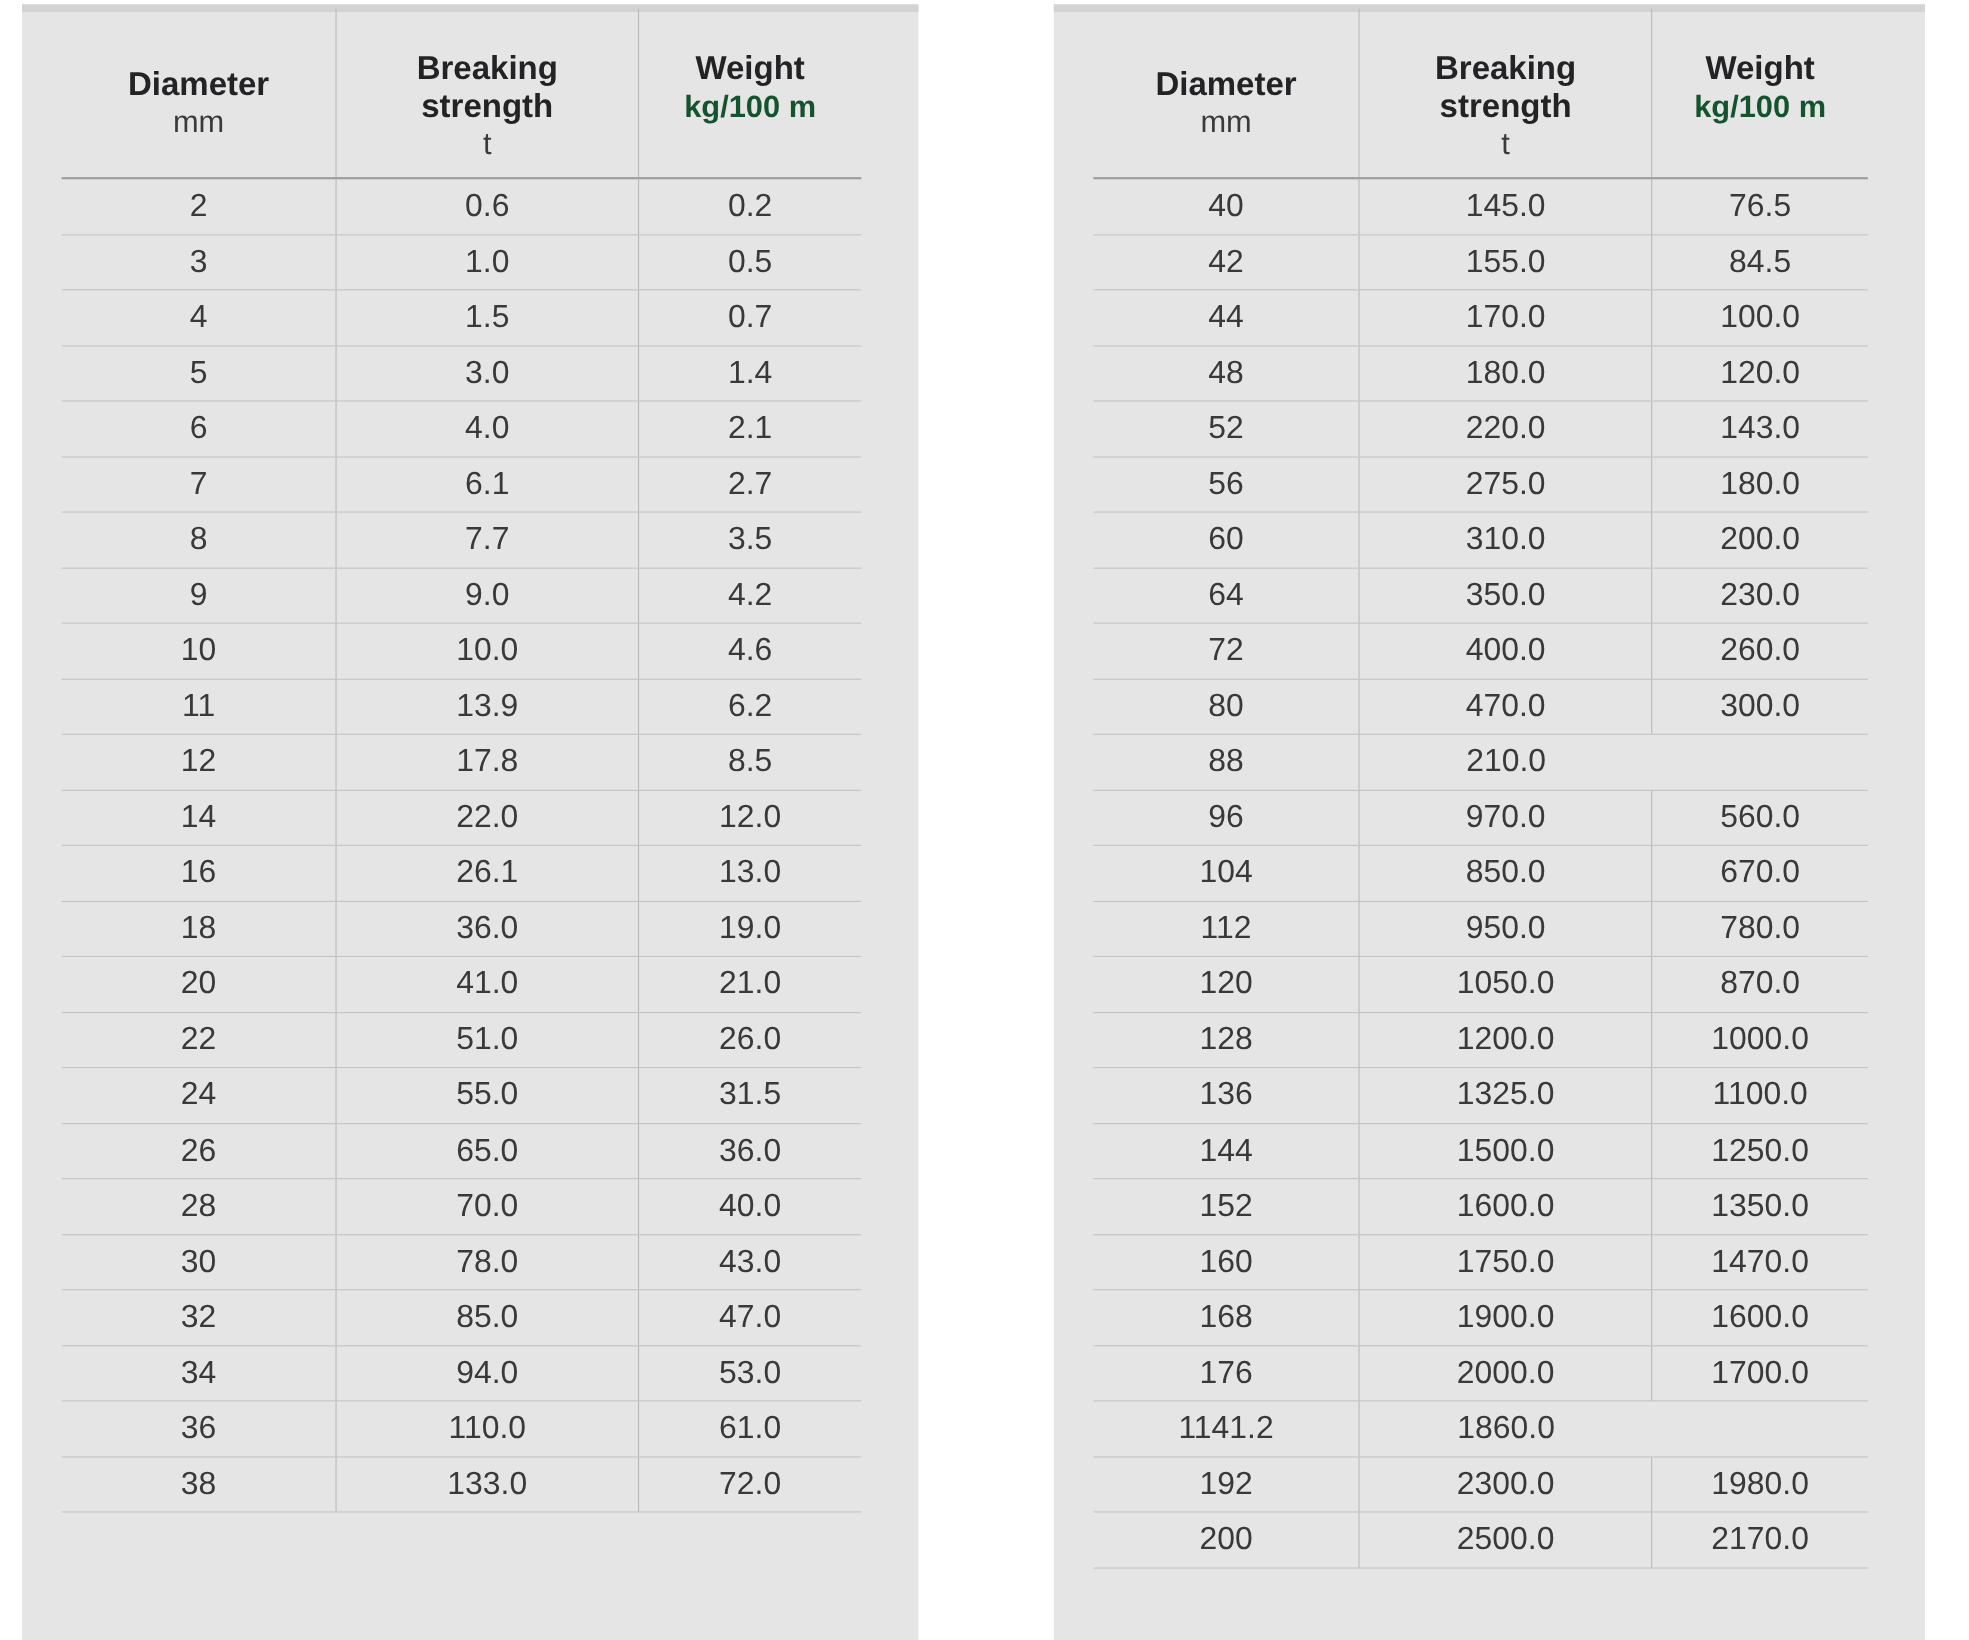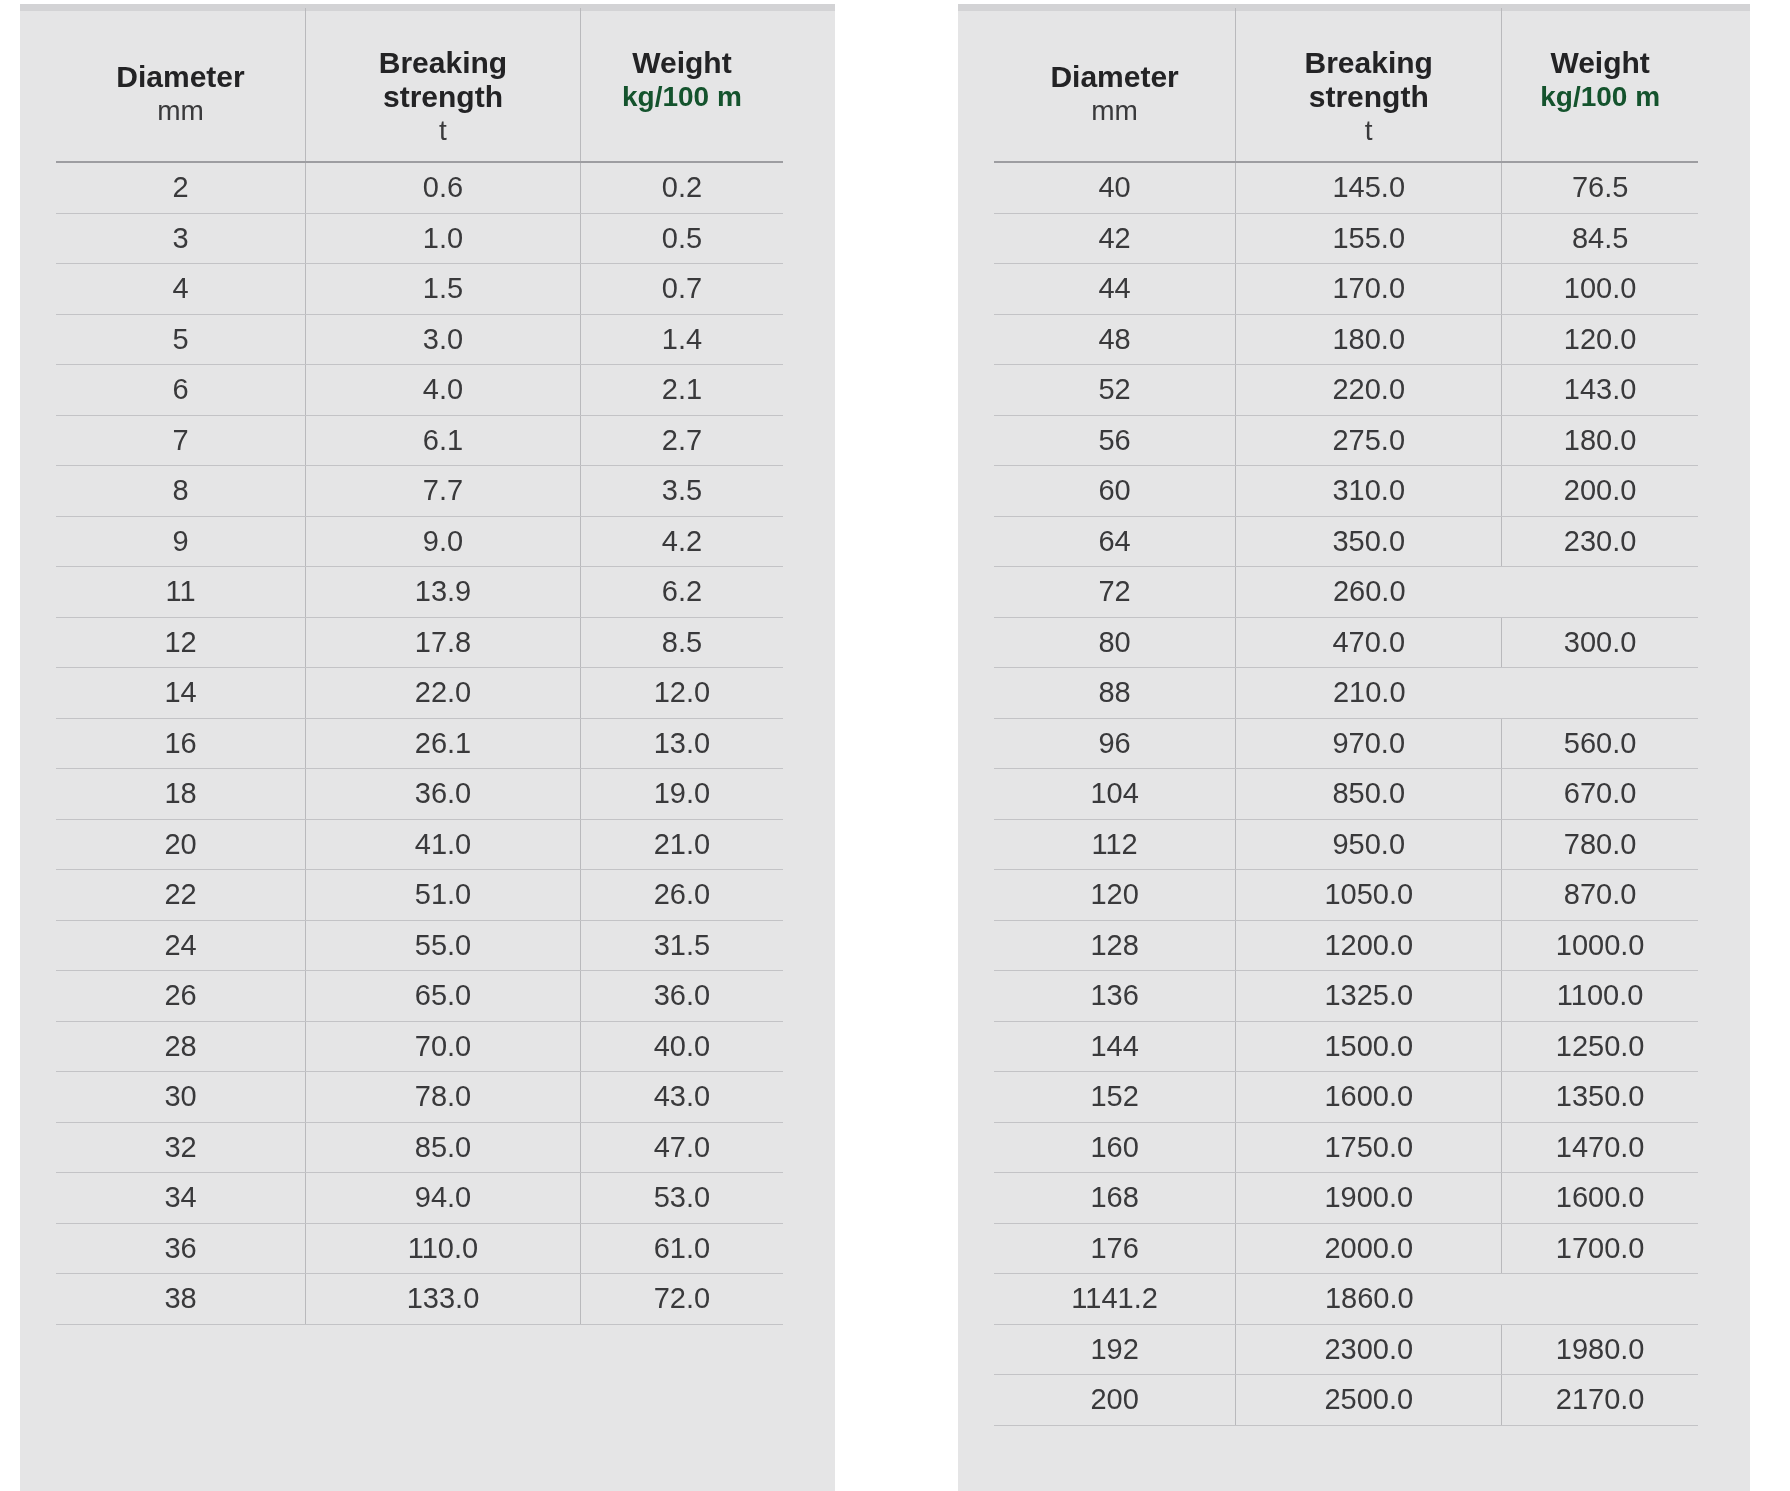--- a/index.html
+++ b/index.html
@@ -126,20 +126,25 @@
           <div class="cell c1">8</div>
           <div class="cell c2">7.7</div>
           <div class="cell c3">3.5</div>
         </div>
         <div class="row">
           <div class="cell c1">9</div>
           <div class="cell c2">9.0</div>
           <div class="cell c3">4.2</div>
         </div>
         <div class="row">
+          <div class="cell c1">10</div>
+          <div class="cell c2">10.0</div>
+          <div class="cell c3">4.6</div>
+        </div>
+        <div class="row">
           <div class="cell c1">11</div>
           <div class="cell c2">13.9</div>
           <div class="cell c3">6.2</div>
         </div>
         <div class="row">
           <div class="cell c1">12</div>
           <div class="cell c2">17.8</div>
           <div class="cell c3">8.5</div>
         </div>
         <div class="row">
@@ -263,20 +268,21 @@
           <div class="cell c2">310.0</div>
           <div class="cell c3">200.0</div>
         </div>
         <div class="row">
           <div class="cell c1">64</div>
           <div class="cell c2">350.0</div>
           <div class="cell c3">230.0</div>
         </div>
         <div class="row">
           <div class="cell c1">72</div>
+          <div class="cell c2">400.0</div>
           <div class="cell c3">260.0</div>
         </div>
         <div class="row">
           <div class="cell c1">80</div>
           <div class="cell c2">470.0</div>
           <div class="cell c3">300.0</div>
         </div>
         <div class="row">
           <div class="cell c1">88</div>
           <div class="cell c3">210.0</div>

